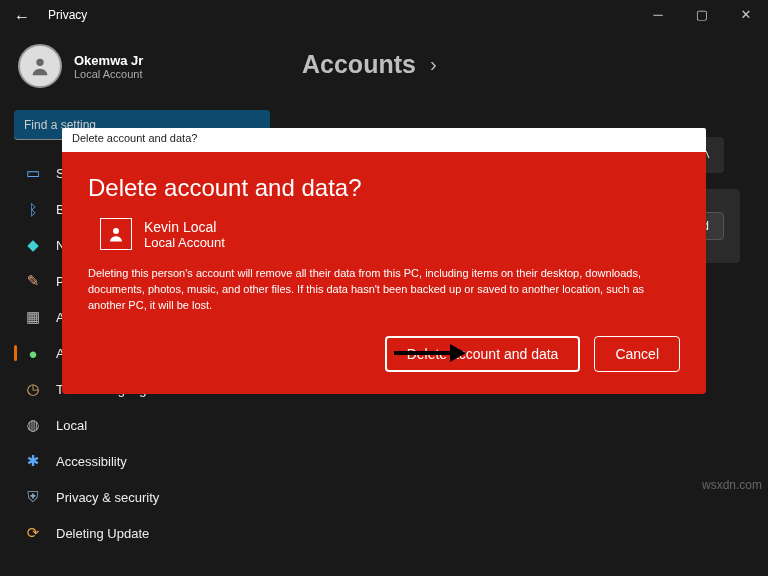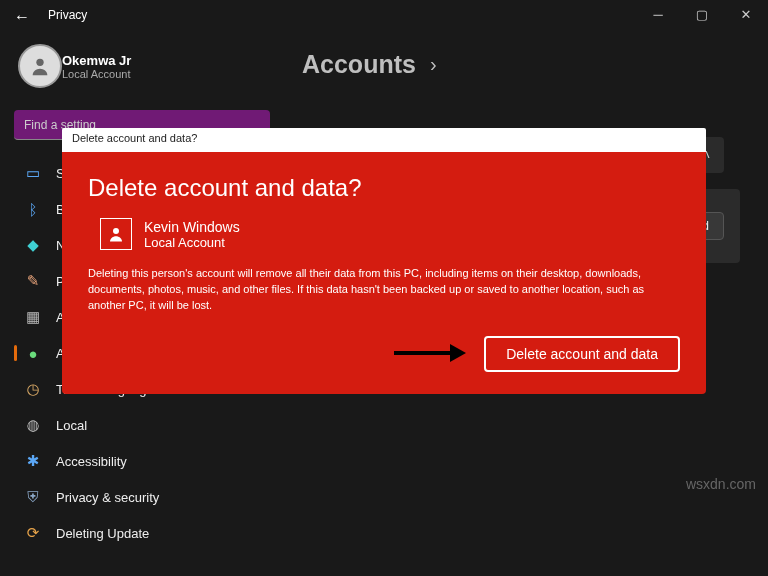--- a/index.html
+++ b/index.html
@@ -6,27 +6,27 @@
 body { background: #191919; color: #fff; width: 768px; height: 576px; overflow: hidden; position: relative; }
 
 .titlebar { height: 30px; display: flex; align-items: center; padding-left: 8px; }
 .titlebar .back { width: 28px; height: 28px; display: flex; align-items: center; justify-content: center; color: #fff; font-size: 16px; }
 .titlebar .title { font-size: 12px; margin-left: 12px; }
 .winbtns { position: absolute; right: 0; top: 0; display: flex; }
 .winbtn { width: 44px; height: 28px; display: flex; align-items: center; justify-content: center; color: #ccc; font-size: 13px; }
 
 .layout { display: flex; height: calc(100% - 30px); }
 .sidebar { width: 280px; padding: 14px 10px 0 14px; overflow: hidden; }
-.user { display: flex; align-items: center; margin-bottom: 22px; padding-left: 4px; }
+.user { display: flex; align-items: center; gap: 12px; margin-bottom: 22px; padding-left: 4px; }
 .avatar { width: 44px; height: 44px; border-radius: 50%; background: #ddd; border: 2px solid #999; display: flex; align-items: center; justify-content: center; }
 .avatar svg { width: 22px; height: 22px; fill: #666; }
 .user-name { font-size: 13px; font-weight: 600; }
 .user-sub { font-size: 11px; color: #aaa; }
 
-.search { background: #701a75; border-radius: 4px; height: 30px; display: flex; align-items: center; padding: 0 10px; font-size: 12px; color: #ccc; margin-bottom: 16px; border-bottom: 1px solid #888; }
+.search { background: #0c4a6e; border-radius: 4px; height: 30px; display: flex; align-items: center; padding: 0 10px; font-size: 12px; color: #ccc; margin-bottom: 16px; border-bottom: 1px solid #888; }
 
 .navlist { display: flex; flex-direction: column; gap: 2px; }
 .navitem { display: flex; align-items: center; gap: 14px; height: 34px; padding: 0 10px; border-radius: 4px; font-size: 13px; color: #eee; position: relative; }
 .navitem.active::before { content: ""; position: absolute; left: 0; width: 3px; height: 16px; background: #e46b0c; border-radius: 2px; }
 .navicon { width: 18px; height: 18px; display: flex; align-items: center; justify-content: center; font-size: 15px; }
 .c-blue { color: #5ba7f5; }
 .c-cyan { color: #3fd0d4; }
 .c-brush { color: #e8a37a; }
 .c-grey { color: #b8b8b8; }
 .c-green { color: #6adb7c; }
@@ -46,21 +46,21 @@
 .card .chev { position: absolute; right: 16px; top: -52px; width: 36px; height: 36px; background: #2b2b2b; border-radius: 4px; display: flex; align-items: center; justify-content: center; color: #ccc; font-size: 14px; }
 .kiosk-title { font-size: 13px; font-weight: 600; }
 .kiosk-sub { font-size: 11px; color: #aaa; max-width: 230px; line-height: 1.4; }
 .getstarted { margin-left: auto; background: #383838; border: 1px solid #555; border-radius: 4px; padding: 6px 14px; font-size: 12px; color: #eee; }
 
 .links { margin-top: 24px; display: flex; flex-direction: column; gap: 14px; font-size: 13px; }
 .link { color: #6fb7ff; display: flex; align-items: center; gap: 12px; }
 .link.red { color: #ef8080; }
 .linki { color: #ccc; font-size: 15px; width: 18px; }
 
-.watermark { position: absolute; right: 12px; bottom: 84px; font-size: 14px; color: #666; }
+.watermark { position: absolute; right: 6px; bottom: 84px; font-size: 12px; color: #666; }
 
 
 .dlg-titlebar { position: absolute; top: 128px; left: 62px; width: 644px; height: 24px; background: #fff; color: #222; font-size: 11px; padding: 4px 10px; border-radius: 2px 2px 0 0; z-index: 10; }
 .dialog { position: absolute; top: 152px; left: 62px; width: 644px; background: #d41c10; padding: 22px 26px 22px 26px; z-index: 10; border-radius: 0 0 4px 4px; }
 .dlg-heading { font-size: 24px; font-weight: 400; margin-bottom: 16px; }
 .dlg-user { display: flex; align-items: center; gap: 12px; margin-left: 12px; margin-bottom: 16px; }
 .dlg-avatar { width: 32px; height: 32px; border: 1px solid #fff; display: flex; align-items: center; justify-content: center; }
 .dlg-avatar svg { width: 18px; height: 18px; fill: #fff; }
 .dlg-uname { font-size: 14px; }
 .dlg-usub { font-size: 13px; }
@@ -186,27 +186,28 @@
 <div class="dialog">
   <div class="dlg-heading">Delete account and data?</div>
   <div class="dlg-user">
     <div class="dlg-avatar">
       <svg viewBox="0 0 24 24">
           <circle cx="12" cy="8" r="4"></circle>
           <path d="M4 22c0-4 4-7 8-7s8 3 8 7" fill="#fff"></path>
         </svg>
     </div>
     <div>
-      <div class="dlg-uname">Kevin Windows</div>
+      <div class="dlg-uname">Kevin Local</div>
       <div class="dlg-usub">Local Account</div>
     </div>
   </div>
   <div class="dlg-body">Deleting this person's account will remove all their data from this PC, including items on their desktop, downloads, documents, photos, music, and other files. If this data hasn't been backed up or saved to another location, such as another PC, it will be lost.</div>
   <div class="arrow">
     <svg viewBox="0 0 74 22">
         <line x1="2" y1="11" x2="62" y2="11" stroke="#000" stroke-width="4"></line>
         <polygon points="58,2 74,11 58,20" fill="#000"></polygon>
       </svg>
   </div>
   <div class="dlg-btns">
     <button class="dlg-btn primary">Delete account and data</button>
+    <button class="dlg-btn">Cancel</button>
   </div>
 </div>
 
 </body></html>

